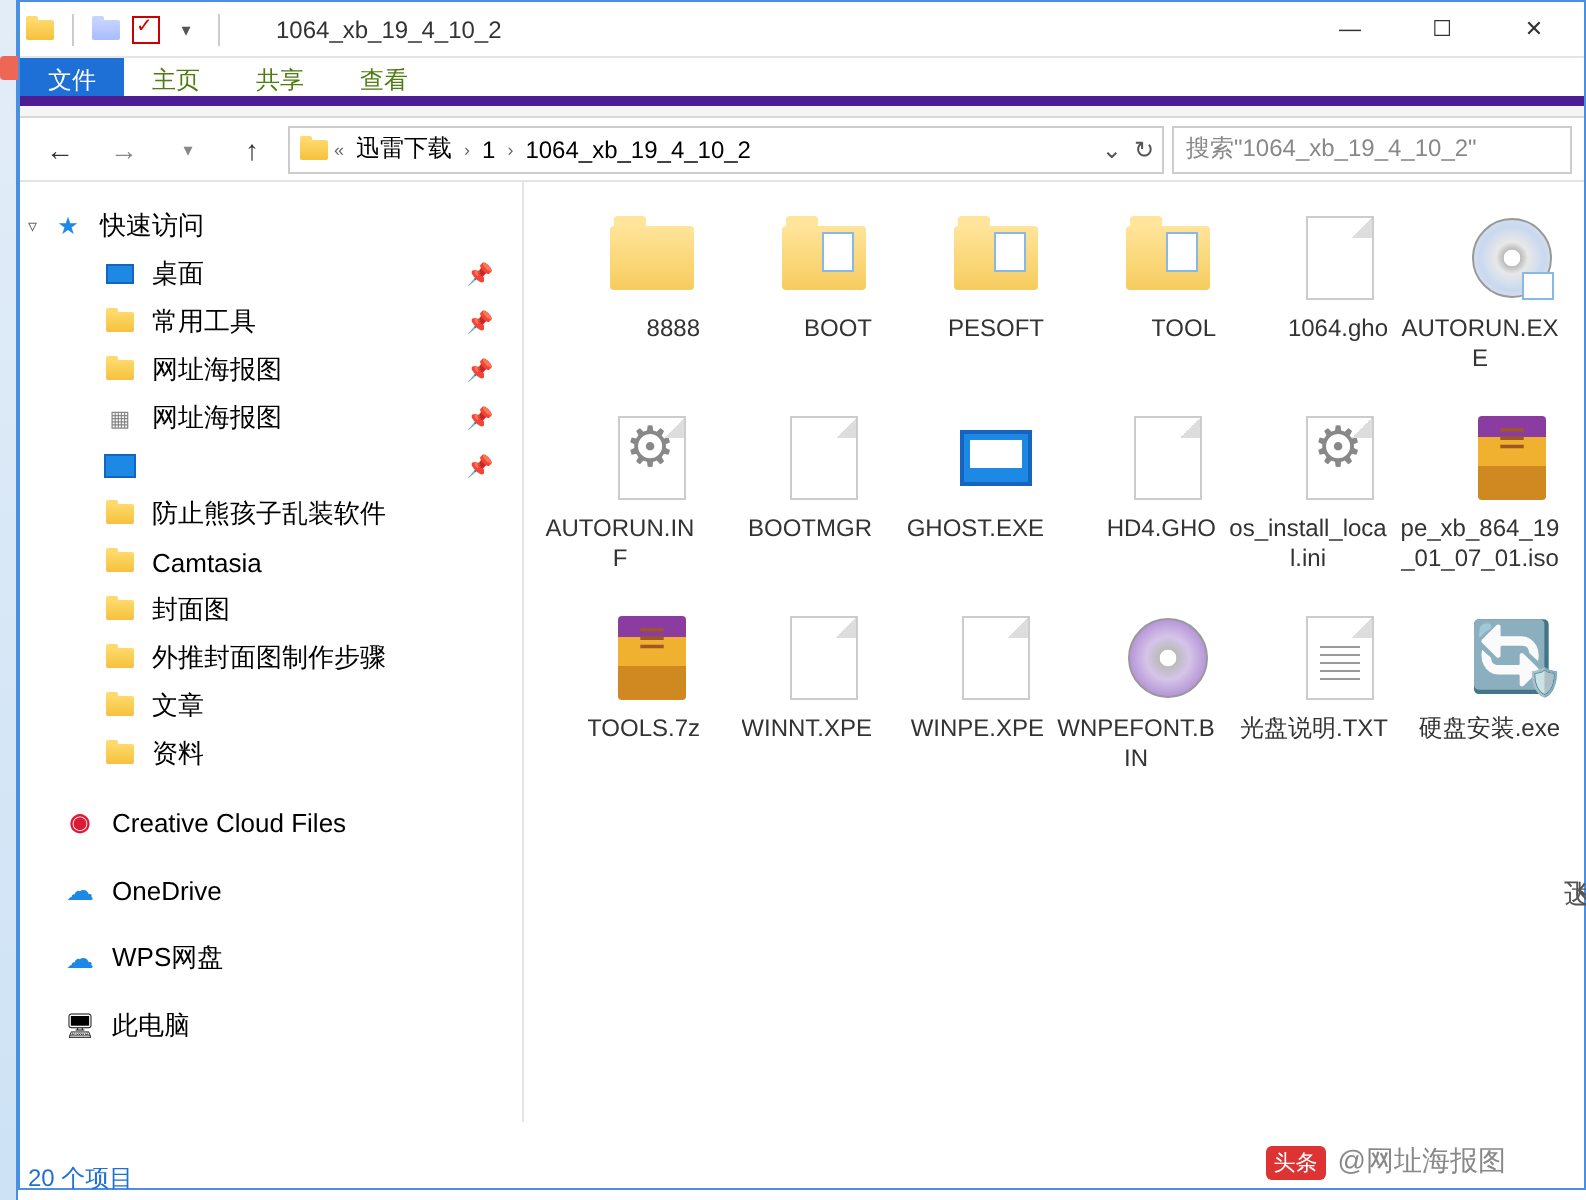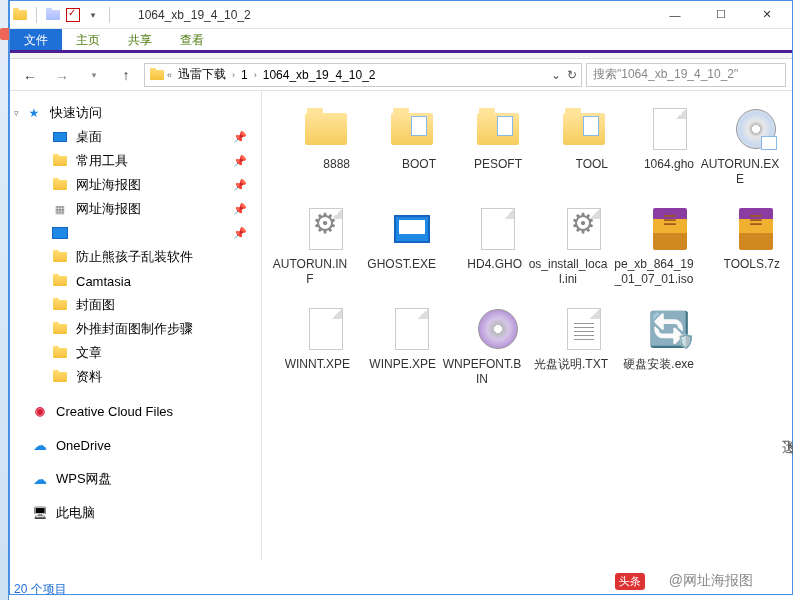--- a/index.html
+++ b/index.html
@@ -13,21 +13,21 @@
 .tb-icon { width: 16px; height: 16px; display: inline-flex; align-items: center; justify-content: center; }
 .folder-icon { background: linear-gradient(#ffd96a, #f5c13d); width: 14px; height: 10px; border-radius: 1px; position: relative; }
 .folder-icon::before { content: ""; position: absolute; top: -2px; left: 0; width: 6px; height: 3px; background: #ffd96a; border-radius: 1px 1px 0 0; }
 .qat-sep { width: 1px; height: 16px; background: #ccc; margin: 0 4px; }
 .check-icon { width: 14px; height: 14px; border: 1px solid #c00; position: relative; }
 .check-icon::after { content: "✓"; color: #c00; font-size: 10px; position: absolute; top: -2px; left: 1px; }
 .tb-title { font-size: 12px; color: #333; margin-left: 20px; }
 .tb-controls { display: flex; }
 .tb-btn { width: 46px; height: 28px; display: flex; align-items: center; justify-content: center; font-size: 11px; color: #333; cursor: pointer; }
 
-.ribbon-tabs { height: 24px; display: flex; align-items: stretch; border-bottom: 3px solid #4c1d95; }
+.ribbon-tabs { height: 24px; display: flex; align-items: stretch; border-bottom: 5px solid #4c1d95; }
 .ribbon-tab { padding: 3px 14px; font-size: 12px; color: #4d7c0f; cursor: pointer; }
 .ribbon-tab.file { background: #1e6fd6; color: #fff; }
 .ribbon-strip { height: 6px; background: #f5f5f5; border-bottom: 1px solid #d8d8d8; position: relative; }
 
 .addrbar { height: 32px; background: #fff; display: flex; align-items: center; padding: 3px 6px; gap: 4px; border-bottom: 1px solid #e3e3e3; }
 .nav-btn { width: 28px; height: 26px; border: 1px solid transparent; display: flex; align-items: center; justify-content: center; color: #888; font-size: 14px; cursor: pointer; }
 .nav-btn.enabled { color: #333; }
 .addr { flex: 1; height: 24px; border: 1px solid #ccc; display: flex; align-items: center; padding: 0 4px; font-size: 12px; gap: 2px; overflow: hidden; }
 .crumb { padding: 2px 4px; cursor: pointer; white-space: nowrap; }
 .crumb-sep { color: #666; font-size: 9px; }
@@ -62,21 +62,21 @@
 .gear { width: 30px; height: 30px; color: #888; font-size: 28px; text-align: center; line-height: 30px; }
 .ghost-win { width: 36px; height: 28px; background: #1e88e5; border: 2px solid #1565c0; position: relative; }
 .ghost-win::after { content: ""; position: absolute; top: 3px; left: 3px; right: 3px; height: 14px; background: #fff; }
 .rar { width: 34px; height: 42px; background: linear-gradient(to bottom, #8a3ca0 25%, #f0b030 25%, #f0b030 60%, #d08820 60%); border-radius: 2px; position: relative; }
 .rar::after { content: "≡"; position: absolute; top: -2px; left: 50%; transform: translateX(-50%); color: #a05820; font-size: 24px; font-weight: bold; }
 .txt-lines::after { content: ""; position: absolute; top: 14px; left: 6px; right: 6px; height: 18px; background: repeating-linear-gradient(#999 0, #999 1px, transparent 1px, transparent 4px); }
 .shield { font-size: 34px; line-height: 1; position: relative; }
 .shield-badge { position: absolute; right: -4px; bottom: -2px; font-size: 14px; }
 
 .status { position: absolute; bottom: 2px; left: 14px; font-size: 12px; color: #1e6fd6; }
-.watermark { position: absolute; right: 40px; bottom: 10px; font-size: 14px; color: #888; display: flex; align-items: center; gap: 24px; }
+.watermark { position: absolute; right: 40px; bottom: 10px; font-size: 14px; color: #888; display: flex; align-items: center; gap: 6px; }
 .wm-badge { background: #d33; color: #fff; font-size: 11px; padding: 1px 4px; border-radius: 3px; }
 .side-chars { position: absolute; right: -4px; top: 430px; font-size: 13px; color: #555; writing-mode: vertical-rl; }
 </style>
 </head>
 <body>
 
 <div class="edge"></div>
 <div class="window">
 
   <div class="titlebar">
@@ -280,20 +280,26 @@
           <div class="item">
             <div class="item-icon">
               <div class="big-file">
                 <div class="gear">⚙</div>
               </div>
             </div>
     <div class="item-label">AUTORUN.INF</div>
           </div>
           <div class="item">
             <div class="item-icon">
+              <div class="big-file"></div>
+            </div>
+    <div class="item-label">BOOTMGR</div>
+          </div>
+          <div class="item">
+            <div class="item-icon">
               <div class="ghost-win"></div>
             </div>
     <div class="item-label">GHOST.EXE</div>
           </div>
           <div class="item">
             <div class="item-icon">
               <div class="big-file"></div>
             </div>
     <div class="item-label">HD4.GHO</div>
           </div>

